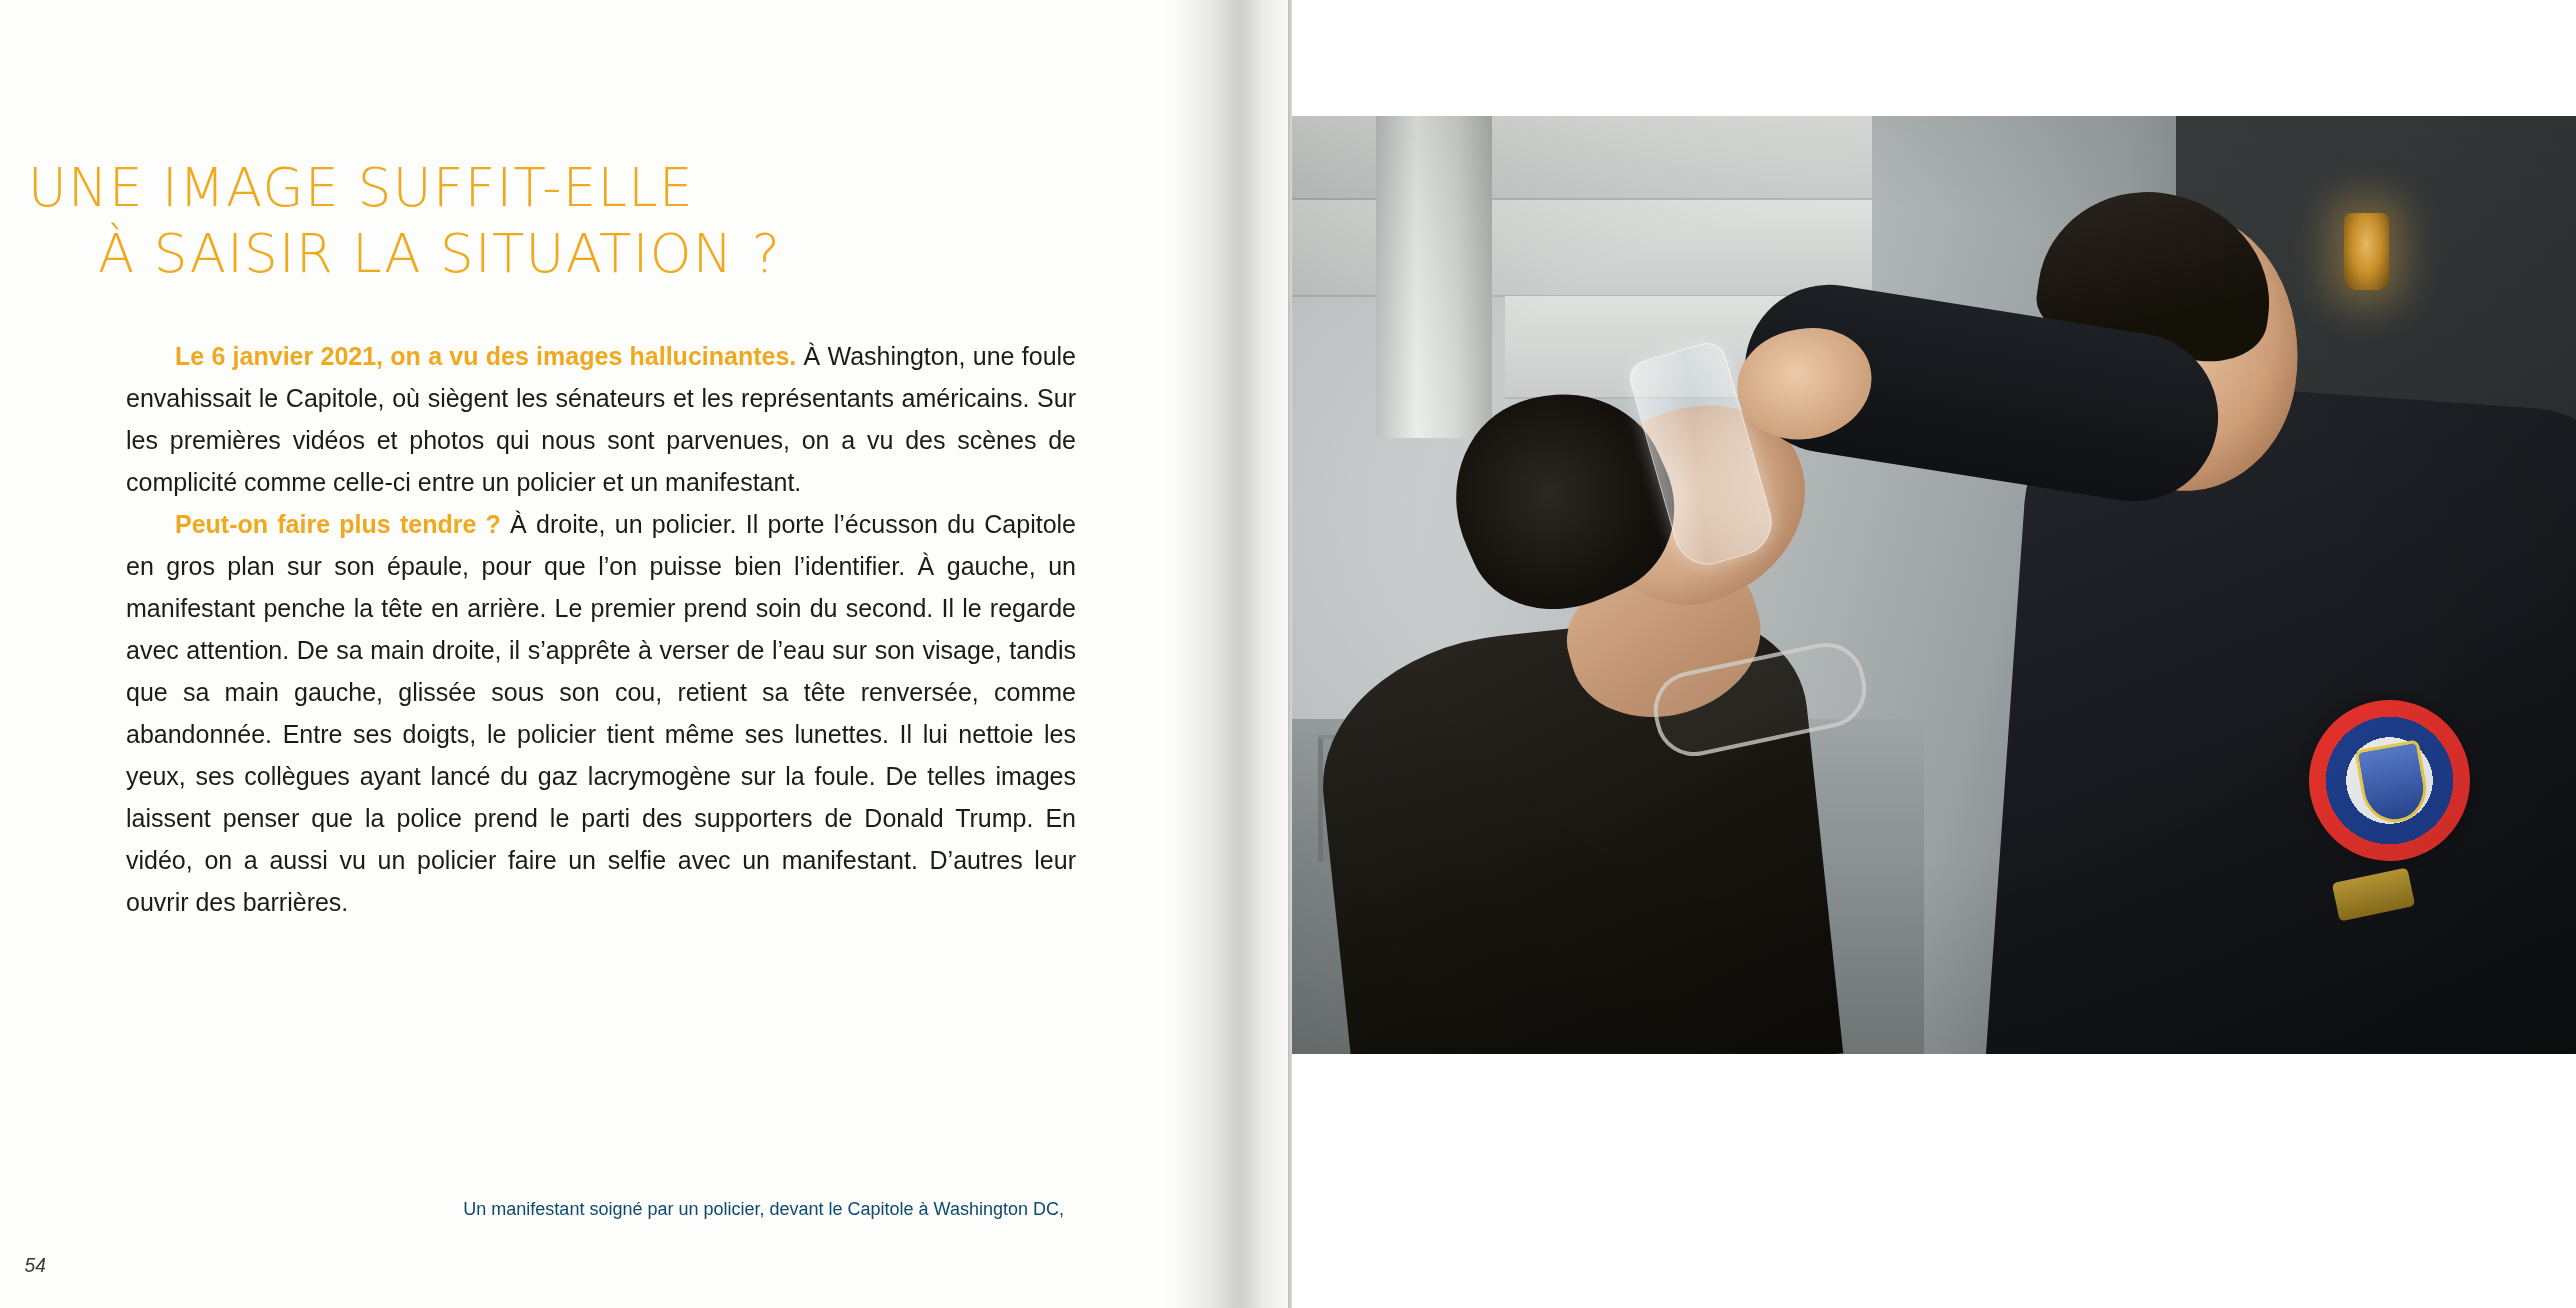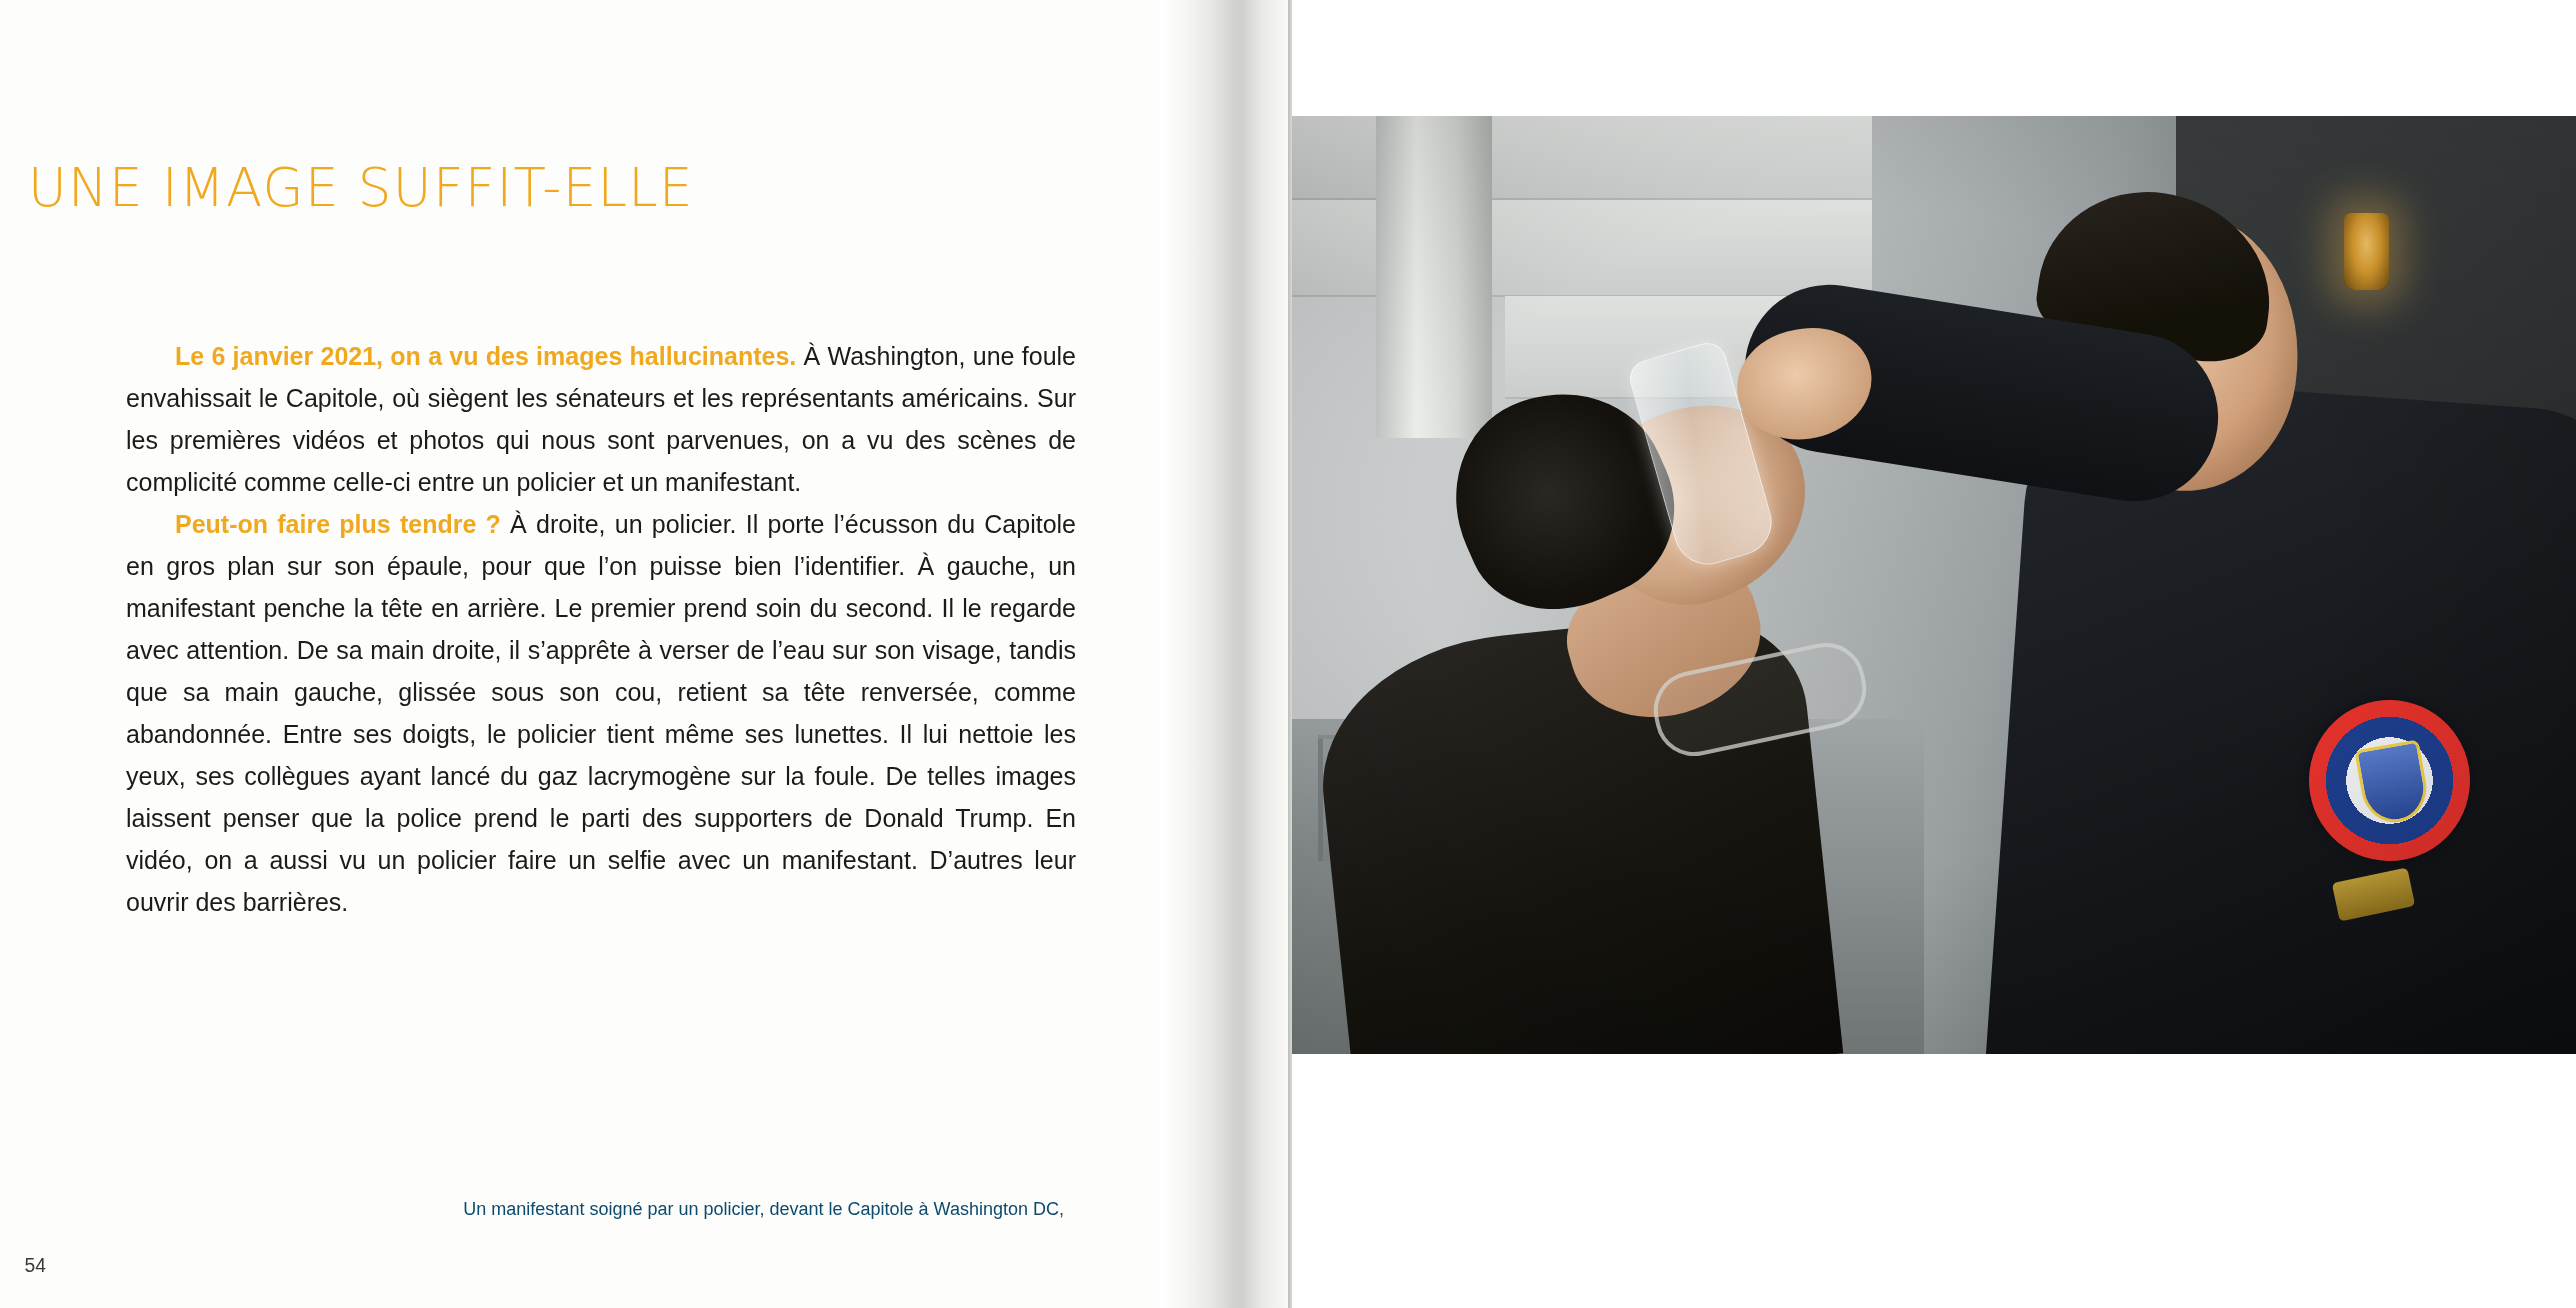--- a/index.html
+++ b/index.html
@@ -77,20 +77,21 @@
     color: #0c4a6e;
   }
 
   .folio {
     position: absolute;
     left: 24.5px;
     top: 1255px;
     font-family: "Liberation Sans", sans-serif;
     font-size: 19.3px;
     color: #3a3a3a;
+    font-style: italic;
   }
 
   
   .gutter {
     position: absolute;
     left: 1160px;
     top: 0;
     width: 132px;
     height: 1308px;
     background: linear-gradient(to right,
@@ -292,20 +293,21 @@
 </style>
 </head>
 <body>
 
 <div class="spread">
 
   <div class="page-left">
 
     <h1 class="headline">
       <span class="l1">UNE IMAGE SUFFIT-ELLE</span>
+      <span class="l2">À SAISIR LA SITUATION ?</span>
     </h1>
 
     <div class="body-text">
       <p><span class="lead">Le 6 janvier 2021, on a vu des images hallucinantes.</span><span> À Washington, une foule envahissait le Capitole, où siègent les sénateurs et les représentants américains. Sur les premières vidéos et photos qui nous sont parvenues, on a vu des scènes de complicité comme celle-ci entre un policier et un manifestant.</span></p>
       <p><span class="lead">Peut-on faire plus tendre ?</span><span> À droite, un policier. Il porte l’écusson du Capitole en gros plan sur son épaule, pour que l’on puisse bien l’identifier. À gauche, un manifestant penche la tête en arrière. Le premier prend soin du second. Il le regarde avec attention. De sa main droite, il s’apprête à verser de l’eau sur son visage, tandis que sa main gauche, glissée sous son cou, retient sa tête renversée, comme abandonnée. Entre ses doigts, le policier tient même ses lunettes. Il lui nettoie les yeux, ses collègues ayant lancé du gaz lacrymogène sur la foule. De telles images laissent penser que la police prend le parti des supporters de Donald Trump. En vidéo, on a aussi vu un policier faire un selfie avec un manifestant. D’autres leur ouvrir des barrières.</span></p>
     </div>
 
     <div class="caption">
       <div>Un manifestant soigné par un policier, devant le Capitole à Washington DC,</div>
     </div>

